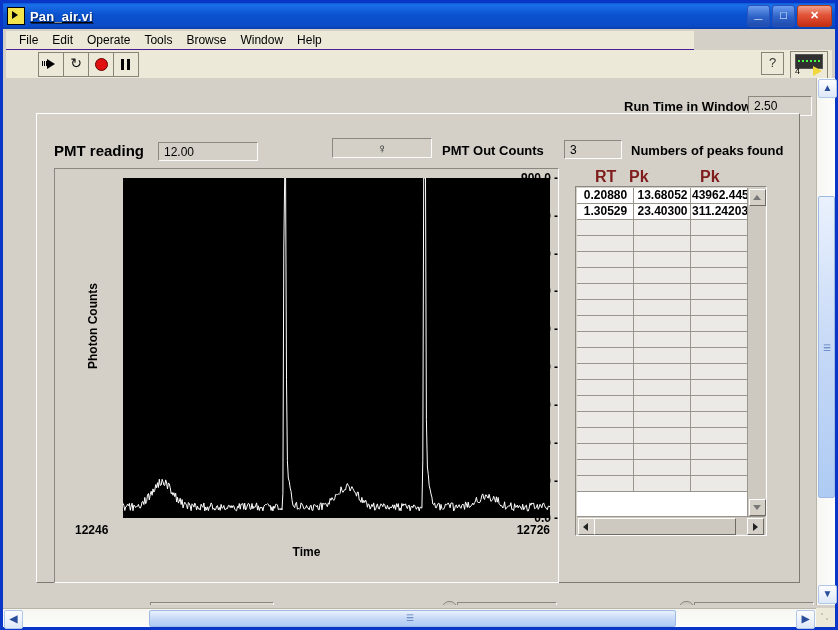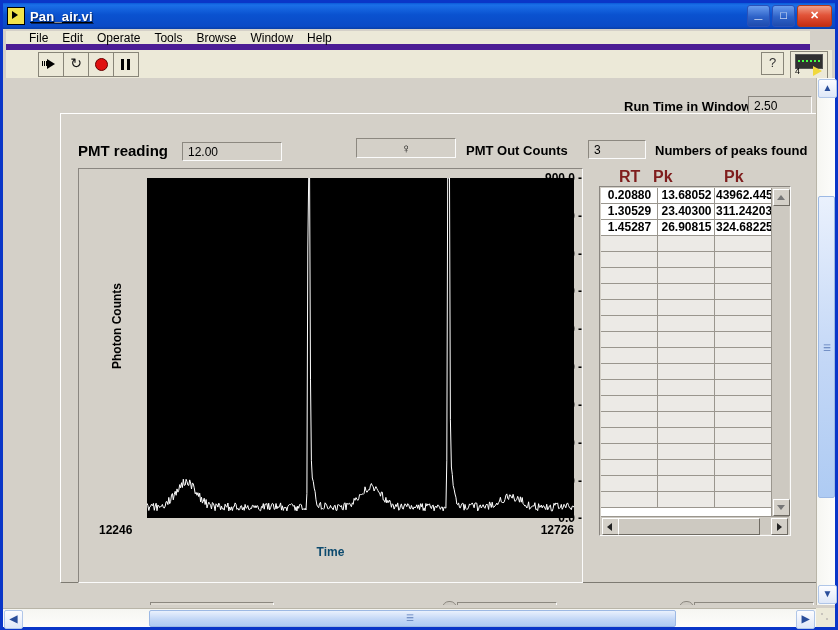--- a/index.html
+++ b/index.html
@@ -44,23 +44,23 @@
   .tbtn.close{
     background:linear-gradient(to bottom,#f0a08a,#e2553a 45%,#c62d12);
     border-color:#b23a1c;width:33px;
   }
   .tbtn .gm{position:absolute;left:0;right:0;top:0;bottom:0;
     color:#fff;font-size:11px;font-weight:bold;line-height:19px;text-align:center;}
   .tbtn.min .gm{line-height:14px;font-size:14px;}
 
   
   .menubar{
-    position:absolute;left:3px;top:28px;width:804px;height:19px;
-    background:#ece9d8;border-bottom:6px solid #4c1d95;
-    display:flex;align-items:center;padding-left:16px;box-sizing:border-box;
+    position:absolute;left:3px;top:28px;width:688px;height:19px;
+    background:#ece9d8;border-bottom:1px solid #4c1d95;
+    display:flex;align-items:center;padding-left:6px;box-sizing:border-box;
   }
   .menu-item{
     font-size:12px;color:#000;padding:1px 7px;cursor:default;
   }
 
   
   .toolbar{
     position:absolute;left:3px;top:47px;width:826px;height:28px;
     background:#ece9d8;box-sizing:border-box;
   }
@@ -124,21 +124,20 @@
     cursor:default;
   }
   .tab.active{
     background:#d4d0c8;height:25px;line-height:24px;margin-top:-2px;
     border-color:#fff;border-right-color:#6f6b63;
   }
   .tabbody{
     position:absolute;left:30px;top:35px;width:764px;height:470px;
     background:#d4d0c8;border:1px solid #fff;border-right-color:#7d7a72;border-bottom-color:#7d7a72;
     box-sizing:border-box;
-    margin-left:24px;
   }
 
   
   .lbl{font-size:13px;font-weight:bold;color:#000;position:absolute;white-space:nowrap;}
   .field{
     position:absolute;background:#d4d0c8;
     border-top:1px solid #8c8880;border-left:1px solid #8c8880;
     border-right:1px solid #fbfbfb;border-bottom:1px solid #fbfbfb;
     font-size:12px;color:#000;padding-left:5px;box-sizing:border-box;
     display:flex;align-items:center;overflow:hidden;
@@ -179,21 +178,21 @@
     position:absolute;right:0;width:66px;text-align:right;
     font-size:12px;font-weight:bold;color:#000;
     transform:translateY(-7px);
   }
   .ytick span.dash{margin-left:3px;}
   .xtick{
     position:absolute;top:354px;font-size:12px;font-weight:bold;color:#000;
   }
   .xlabel{
     position:absolute;left:0;right:0;top:376px;text-align:center;
-    font-size:12px;font-weight:bold;color:#0c4a6e;
+    font-size:12px;font-weight:bold;color:#000000;
   }
 
   
   .tbl-head{position:absolute;top:54px;height:16px;}
   .tbl-head .th{position:absolute;font-size:16px;font-weight:bold;color:#7f1d1d;}
   .table{
     position:absolute;left:538px;top:72px;width:192px;height:350px;
     background:#d4d0c8;
     border-top:1px solid #8a8680;border-left:1px solid #8a8680;
     border-right:1px solid #fbfbfb;border-bottom:1px solid #fbfbfb;
@@ -400,25 +399,20 @@
               <div class="tcell">0.20880</div>
               <div class="tcell">13.68052</div>
               <div class="tcell">43962.445</div>
             </div>
             <div class="trow">
               <div class="tcell">1.30529</div>
               <div class="tcell">23.40300</div>
               <div class="tcell">311.24203</div>
             </div>
             <div class="trow">
-              <div class="tcell">1.45287</div>
-              <div class="tcell">26.90815</div>
-              <div class="tcell">324.68225</div>
-            </div>
-            <div class="trow">
               <div class="tcell empty"></div>
               <div class="tcell empty"></div>
               <div class="tcell empty"></div>
             </div>
             <div class="trow">
               <div class="tcell empty"></div>
               <div class="tcell empty"></div>
               <div class="tcell empty"></div>
             </div>
             <div class="trow">

